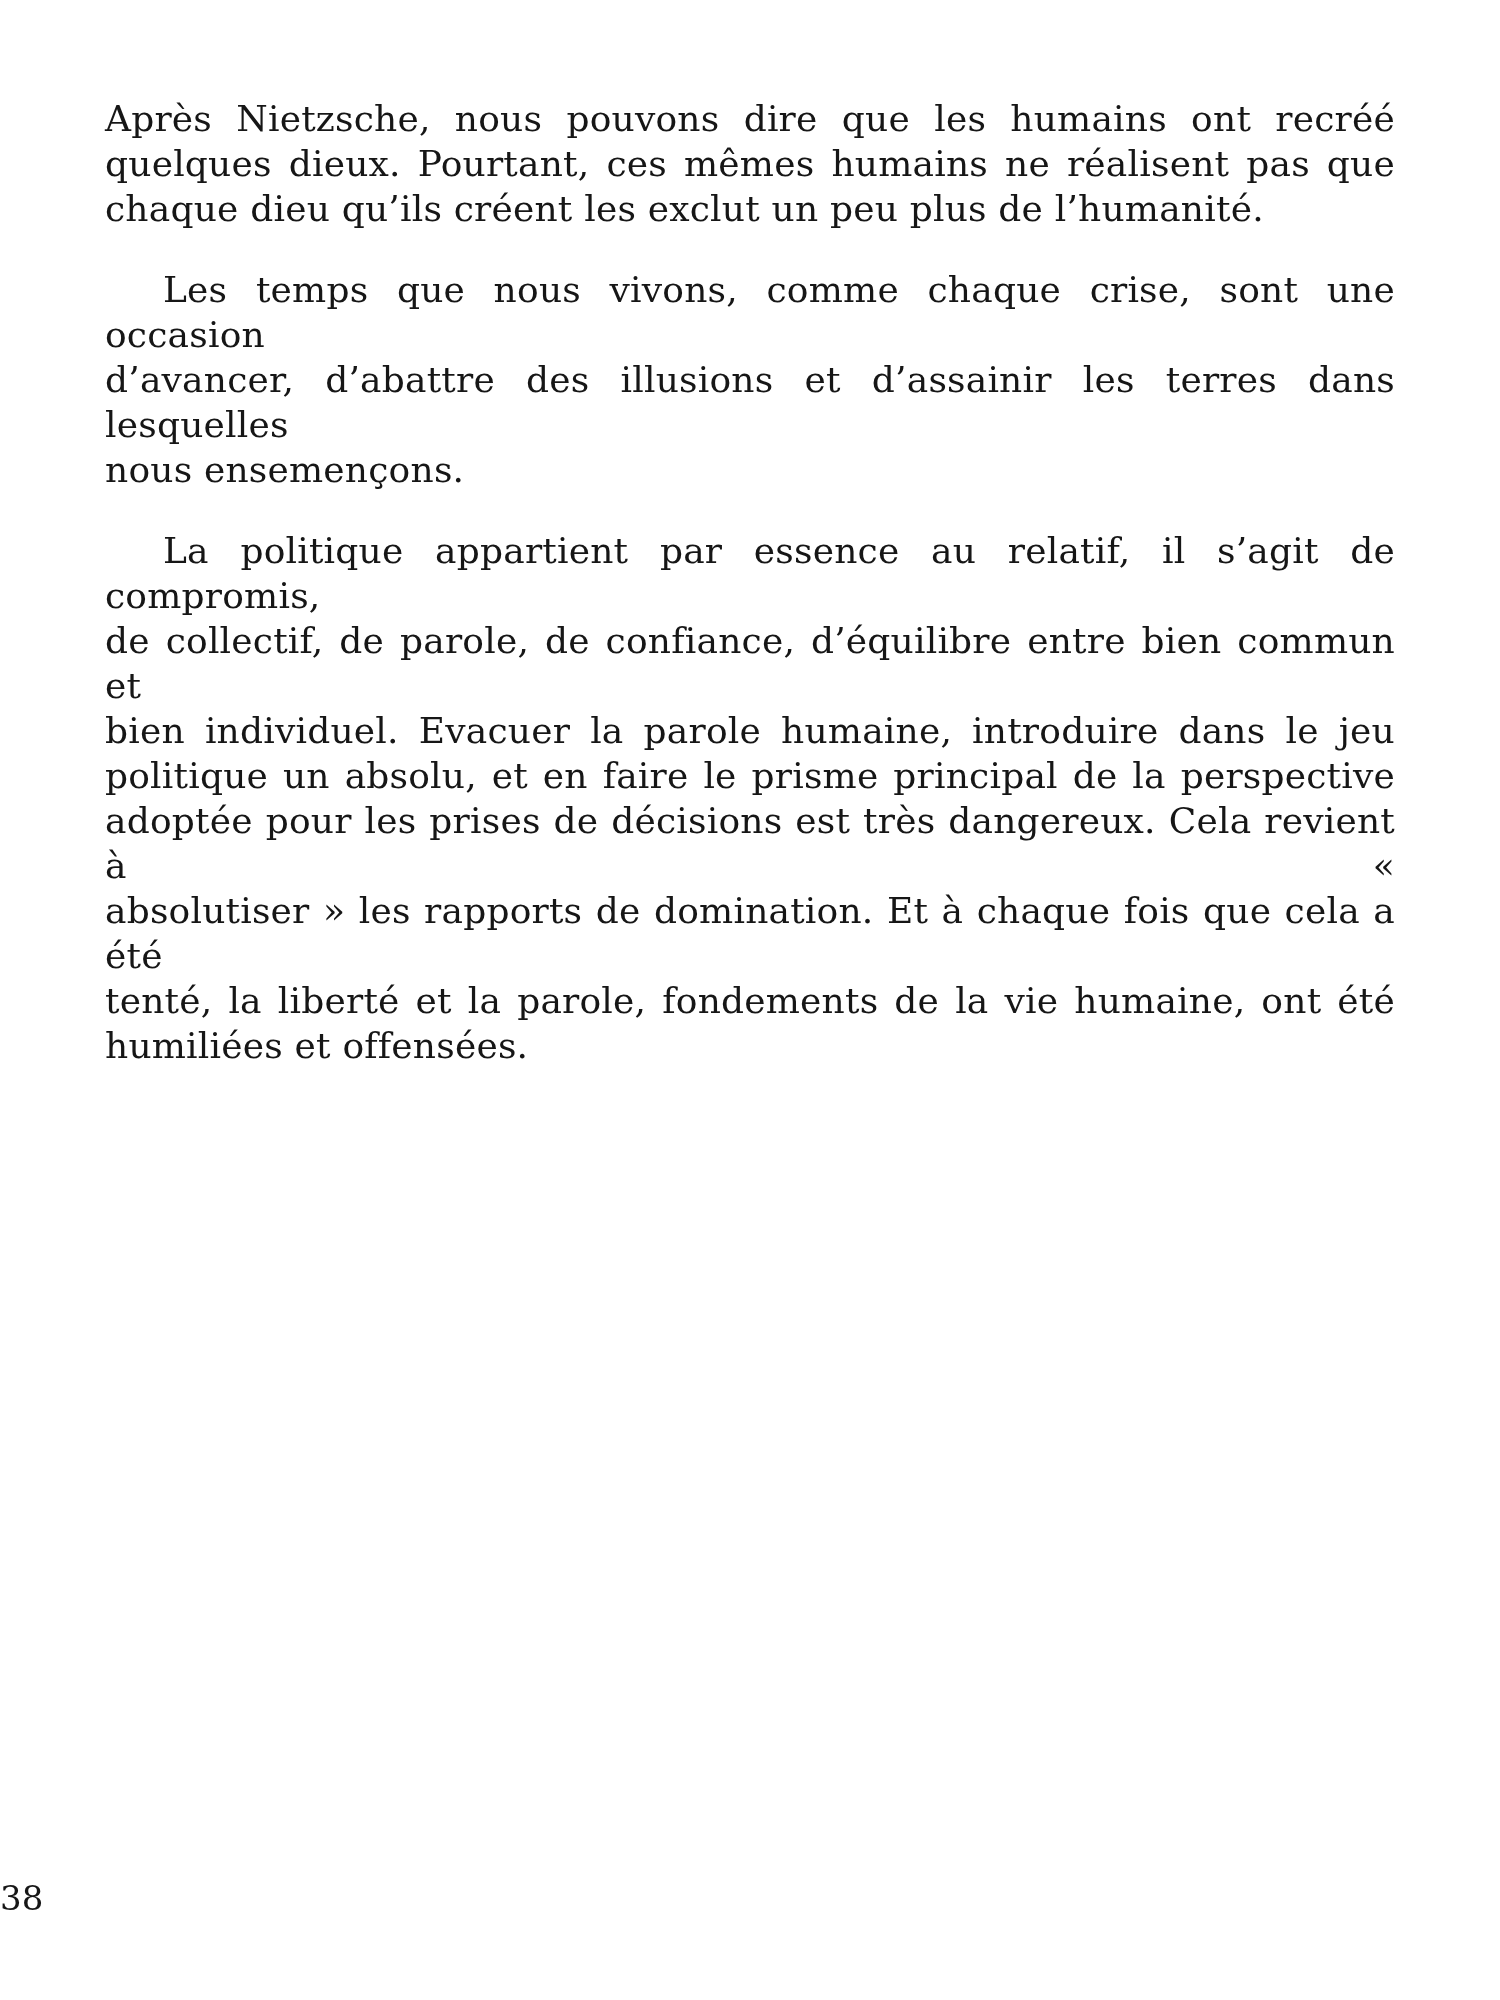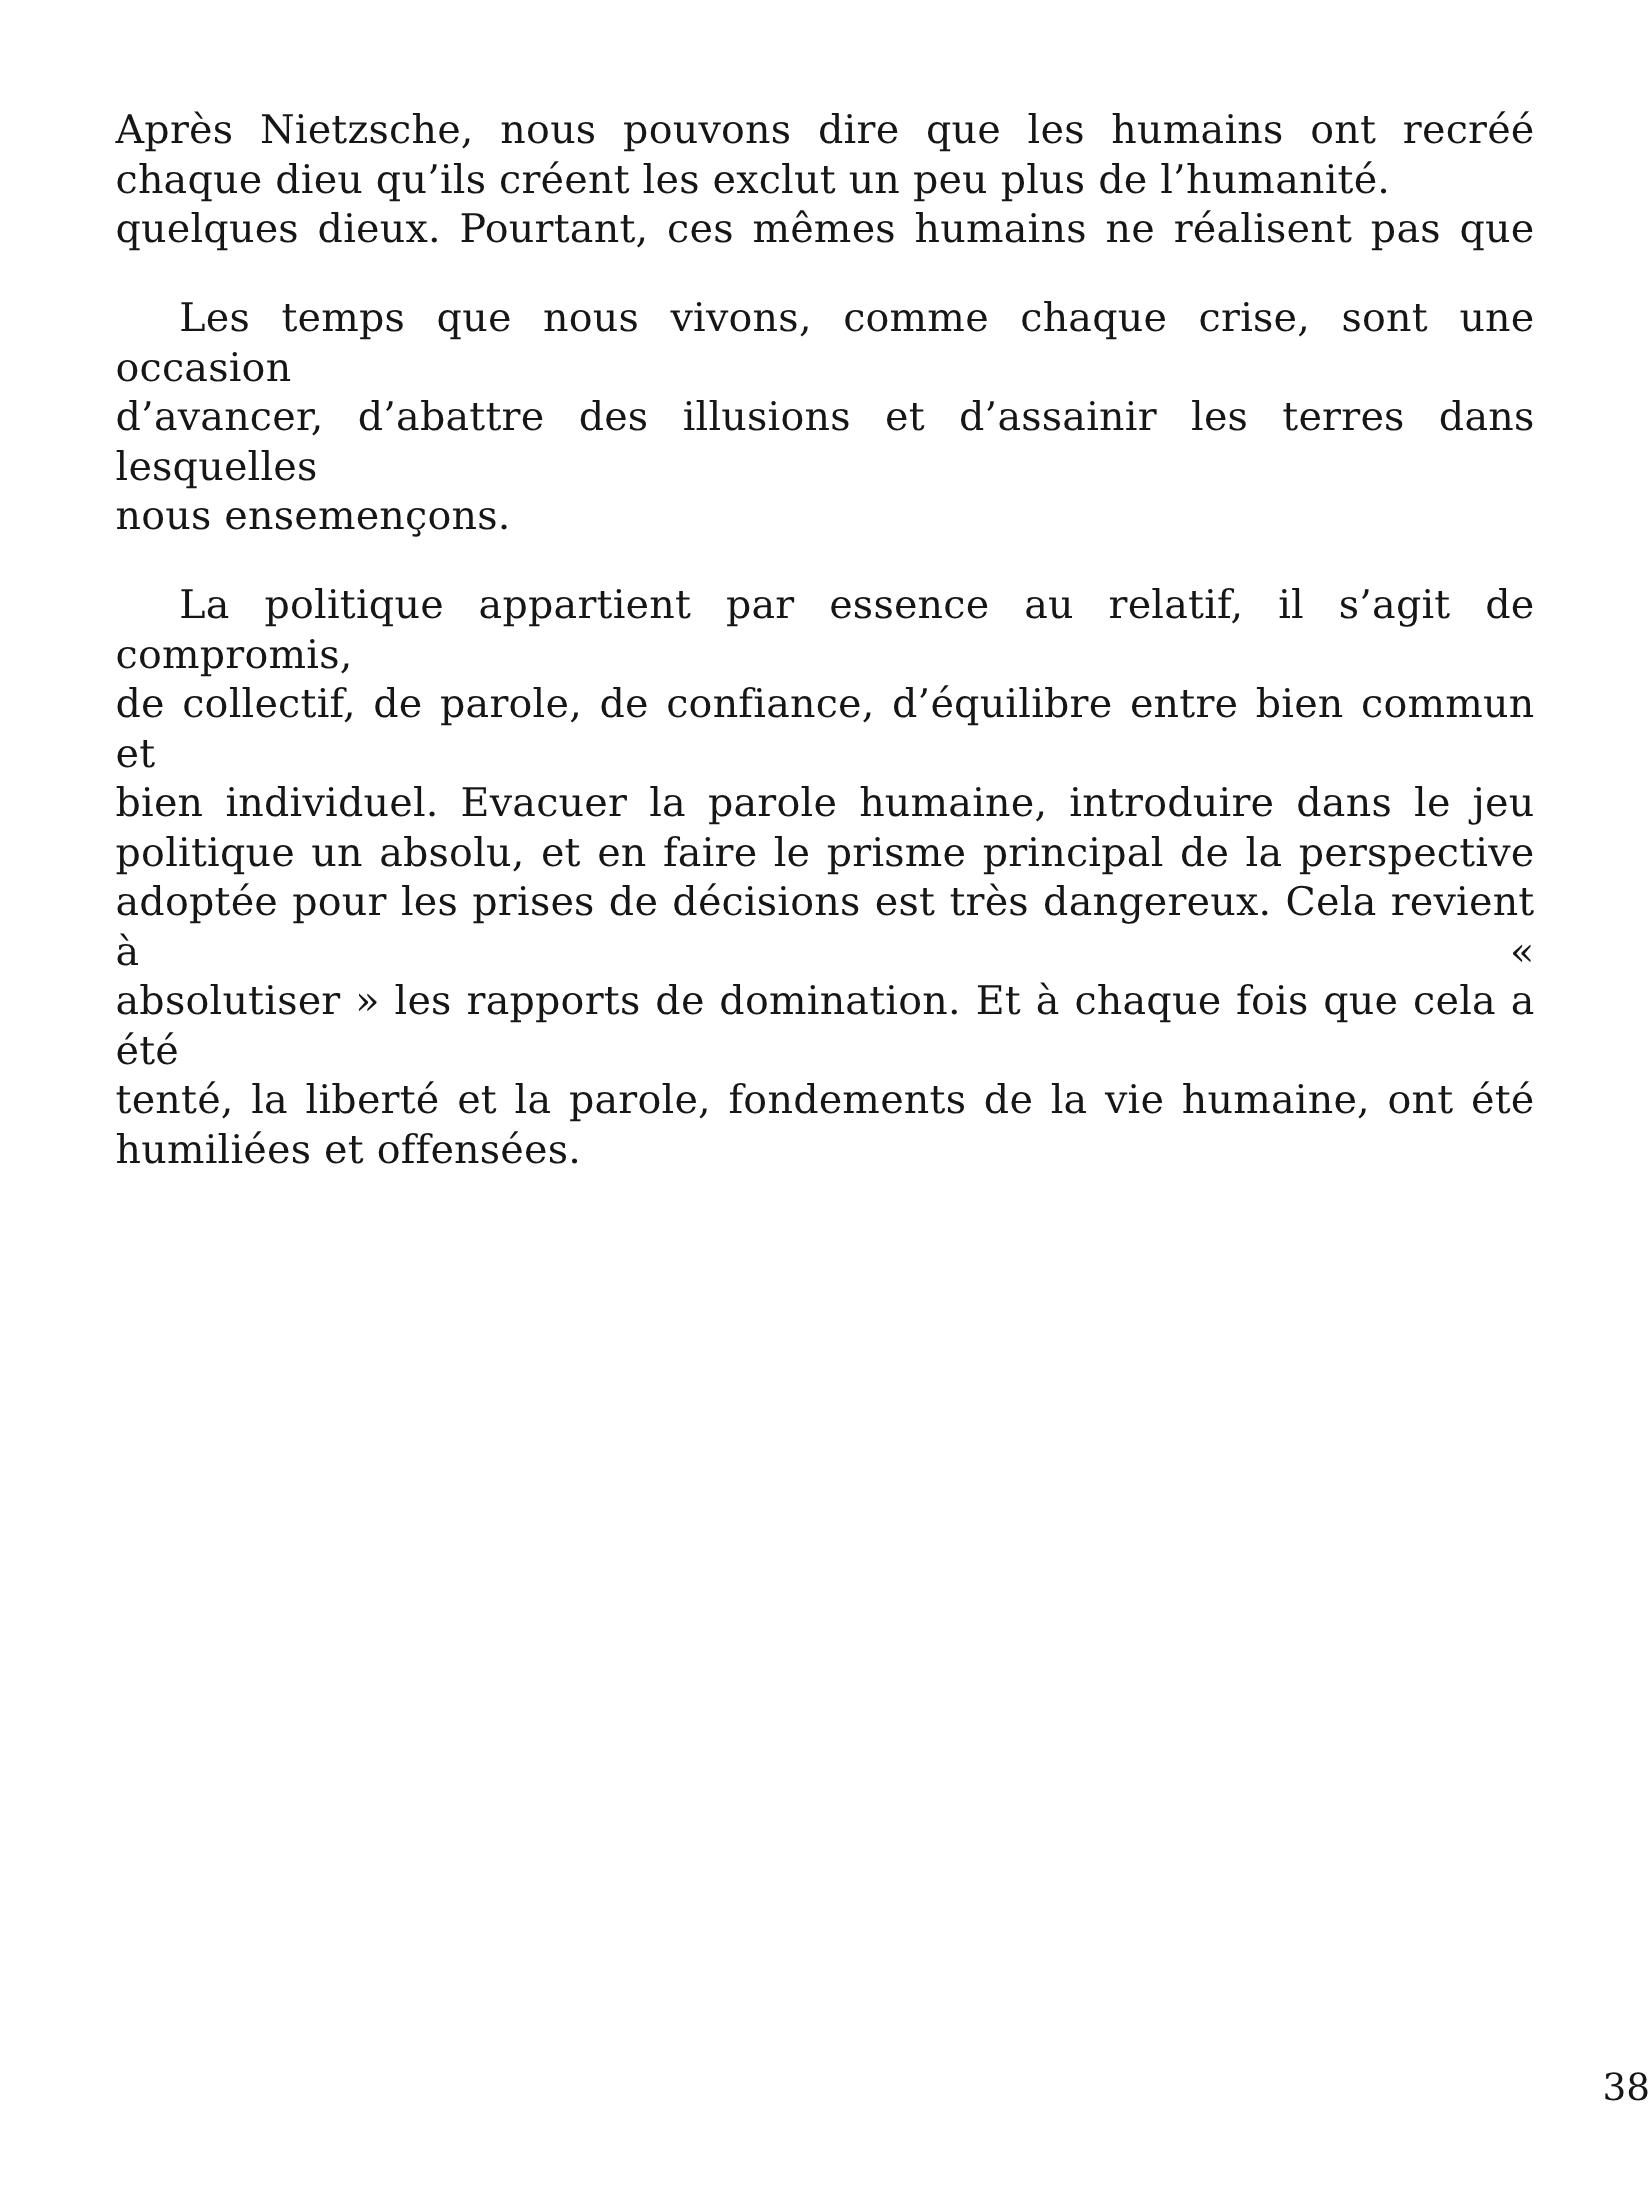--- a/index.html
+++ b/index.html
@@ -45,34 +45,34 @@
     text-align: left;
   }
   .paragraph.indent .line:first-child {
     text-indent: 58px;
   }
   .page-number {
     position: absolute;
     left: 0;
     top: 1878px;
     width: 100%;
-    text-align: right;
+    text-align: left;
     font-size: 34px;
     color: #161616;
   }
 </style>
 </head>
 <body>
 
 <div class="page">
   <div class="text-block">
       <div class="paragraph">
         <div class="line full">Après Nietzsche, nous pouvons dire que les humains ont recréé</div>
+        <div class="line full">quelques dieux. Pourtant, ces mêmes humains ne réalisent pas que</div>
         <div class="line last">chaque dieu qu’ils créent les exclut un peu plus de l’humanité.</div>
-        <div class="line full">quelques dieux. Pourtant, ces mêmes humains ne réalisent pas que</div>
       </div>
       <div class="paragraph indent">
         <div class="line full">Les temps que nous vivons, comme chaque crise, sont une occasion</div>
         <div class="line full">d’avancer, d’abattre des illusions et d’assainir les terres dans lesquelles</div>
         <div class="line last">nous ensemençons.</div>
       </div>
       <div class="paragraph indent gap-large">
         <div class="line full">La politique appartient par essence au relatif, il s’agit de compromis,</div>
         <div class="line full">de collectif, de parole, de confiance, d’équilibre entre bien commun et</div>
         <div class="line full">bien individuel. Evacuer la parole humaine, introduire dans le jeu</div>

